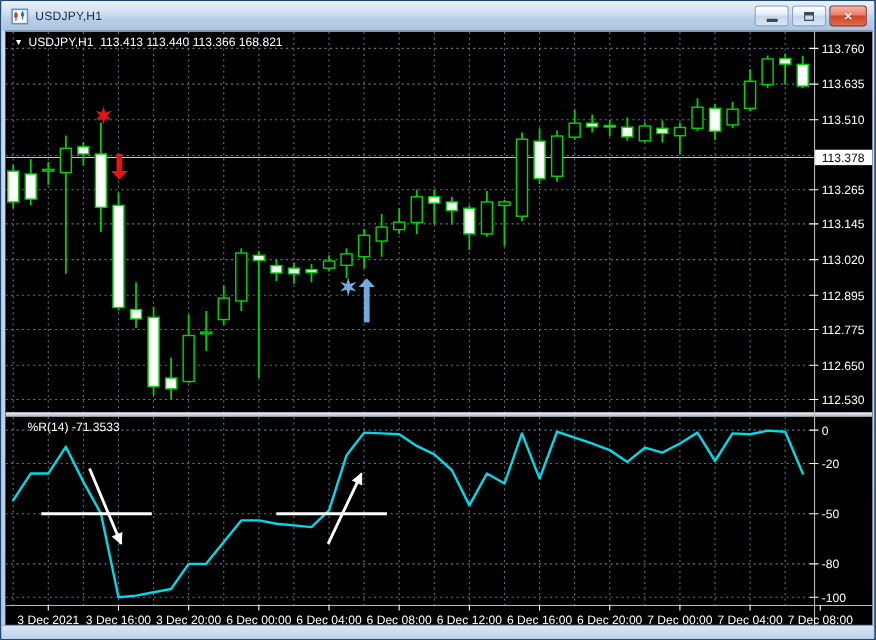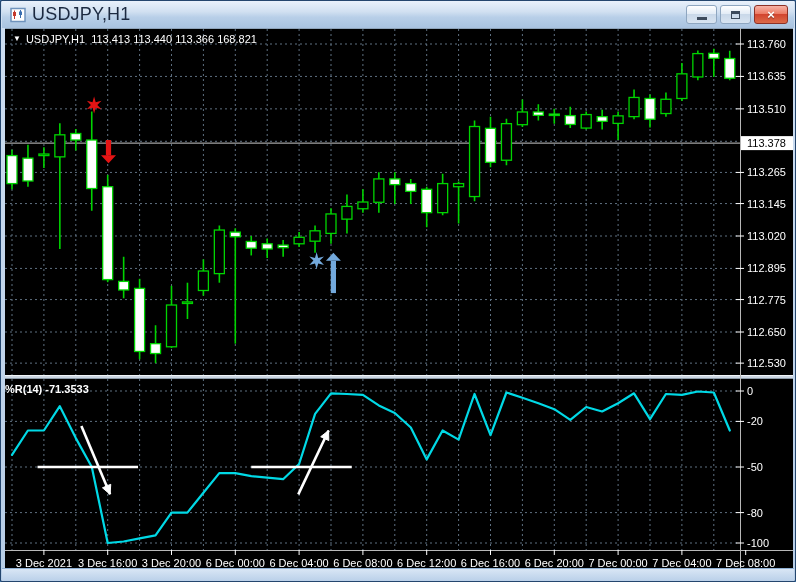--- a/index.html
+++ b/index.html
@@ -2,36 +2,36 @@
 <html><head>
 <meta charset="utf-8">
 <style>
   html,body{margin:0;padding:0;background:#3a6ea5;font-family:"Liberation Sans",sans-serif;}
   .window{position:relative;width:796px;height:582px;box-sizing:border-box;
     background:linear-gradient(#cfdfF2,#b7cde6);border:1px solid #24466e;border-radius:2px;overflow:hidden;}
   .titlebar{position:absolute;left:1px;top:0;right:1px;height:27px;
     background:linear-gradient(#e9f1fb,#d1e0f1 40%,#b8cfe8 60%,#a9c3e0);
     display:flex;align-items:center;}
   .title-icon{width:16px;height:16px;margin:0 6px 0 8px;flex:0 0 auto;}
-  .title-text{font-size:18px;color:#1b2940;letter-spacing:.2px;}
+  .title-text{font-size:11px;color:#1b2940;letter-spacing:.2px;}
   .winbtns{position:absolute;right:6px;top:4px;display:flex;gap:3px;}
   .winbtn{width:31px;height:19px;box-sizing:border-box;border:1px solid #8ea6c0;border-radius:3px;
     background:linear-gradient(#ffffff,#e3ecf6 45%,#c9d8e9 50%,#d8e4f1);
     display:flex;align-items:center;justify-content:center;cursor:pointer;}
   .winbtn .dash{width:10px;height:3px;background:#3c4a5c;margin-top:7px;}
   .winbtn .box{width:9px;height:8px;box-sizing:border-box;border:1px solid #3c4a5c;border-top:3px solid #3c4a5c;background:transparent;}
   .winbtn.close{width:34px;background:linear-gradient(#f7b3a6,#ec7c66 45%,#d2452f 50%,#dc6a48);border-color:#8d3126;}
   .winbtn.close .x{color:#fff;font-size:13px;font-weight:bold;line-height:1;text-shadow:0 1px 1px rgba(0,0,0,.4);}
   .client{position:absolute;left:4px;top:27px;width:788px;height:543px;background:#000;}
   .bottomstrip{position:absolute;left:1px;right:1px;bottom:0;height:12px;
     background:linear-gradient(#d9e6f5,#bad0e9);border-top:1px solid #8fb0d4;}
   .overlay-label{position:absolute;color:#fff;font-size:11px;white-space:pre;z-index:5;}
   #readout{left:8px;top:5px;display:flex;align-items:center;gap:5px;cursor:pointer;}
   #readout .caret{font-size:8px;line-height:1;}
-  #wrlabel{left:0;top:355px;font-weight:bold;}
+  #wrlabel{left:20px;top:355px;}
   svg text{font-family:"Liberation Sans",sans-serif;}
 </style>
 </head>
 <body>
 
 <div class="window">
   <div class="titlebar">
     <svg class="title-icon" viewBox="0 0 16 16">
       <rect x="1" y="1.5" width="14" height="13" fill="#ffffff" stroke="#6f93bd" stroke-width="1.5"></rect>
       <line x1="4.5" y1="3.5" x2="4.5" y2="12" stroke="#c43a2e" stroke-width="1"></line>

